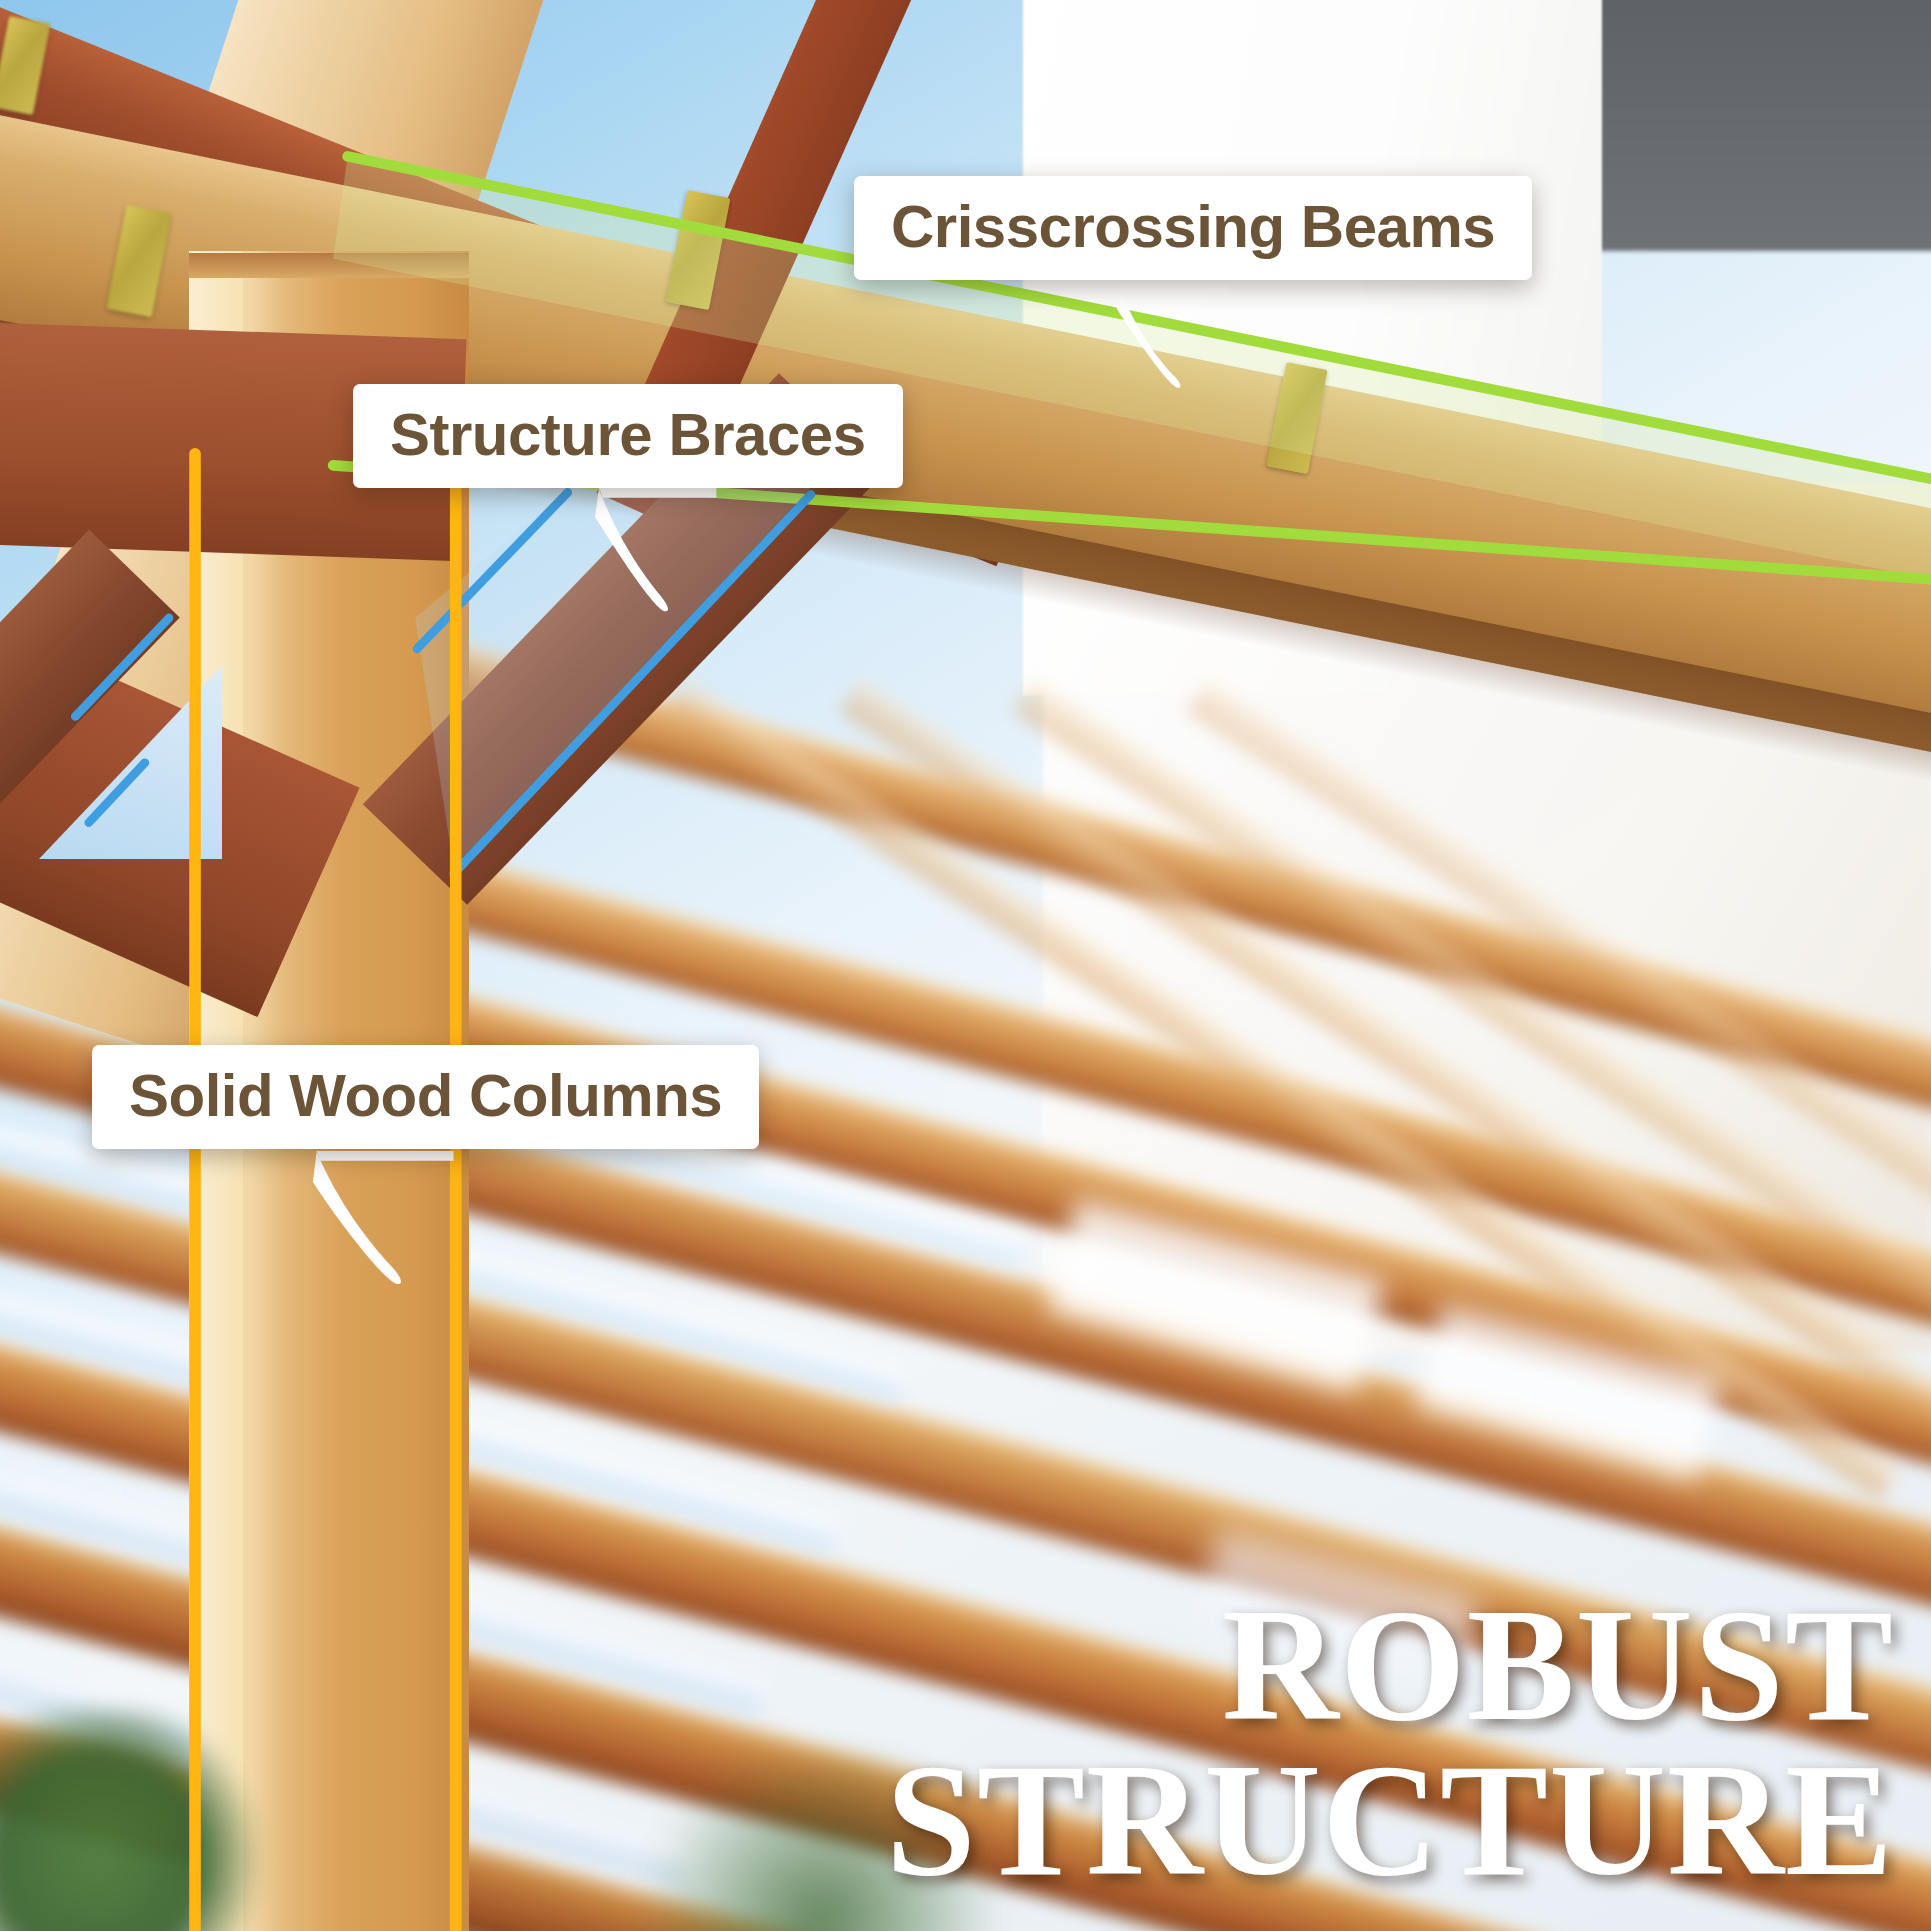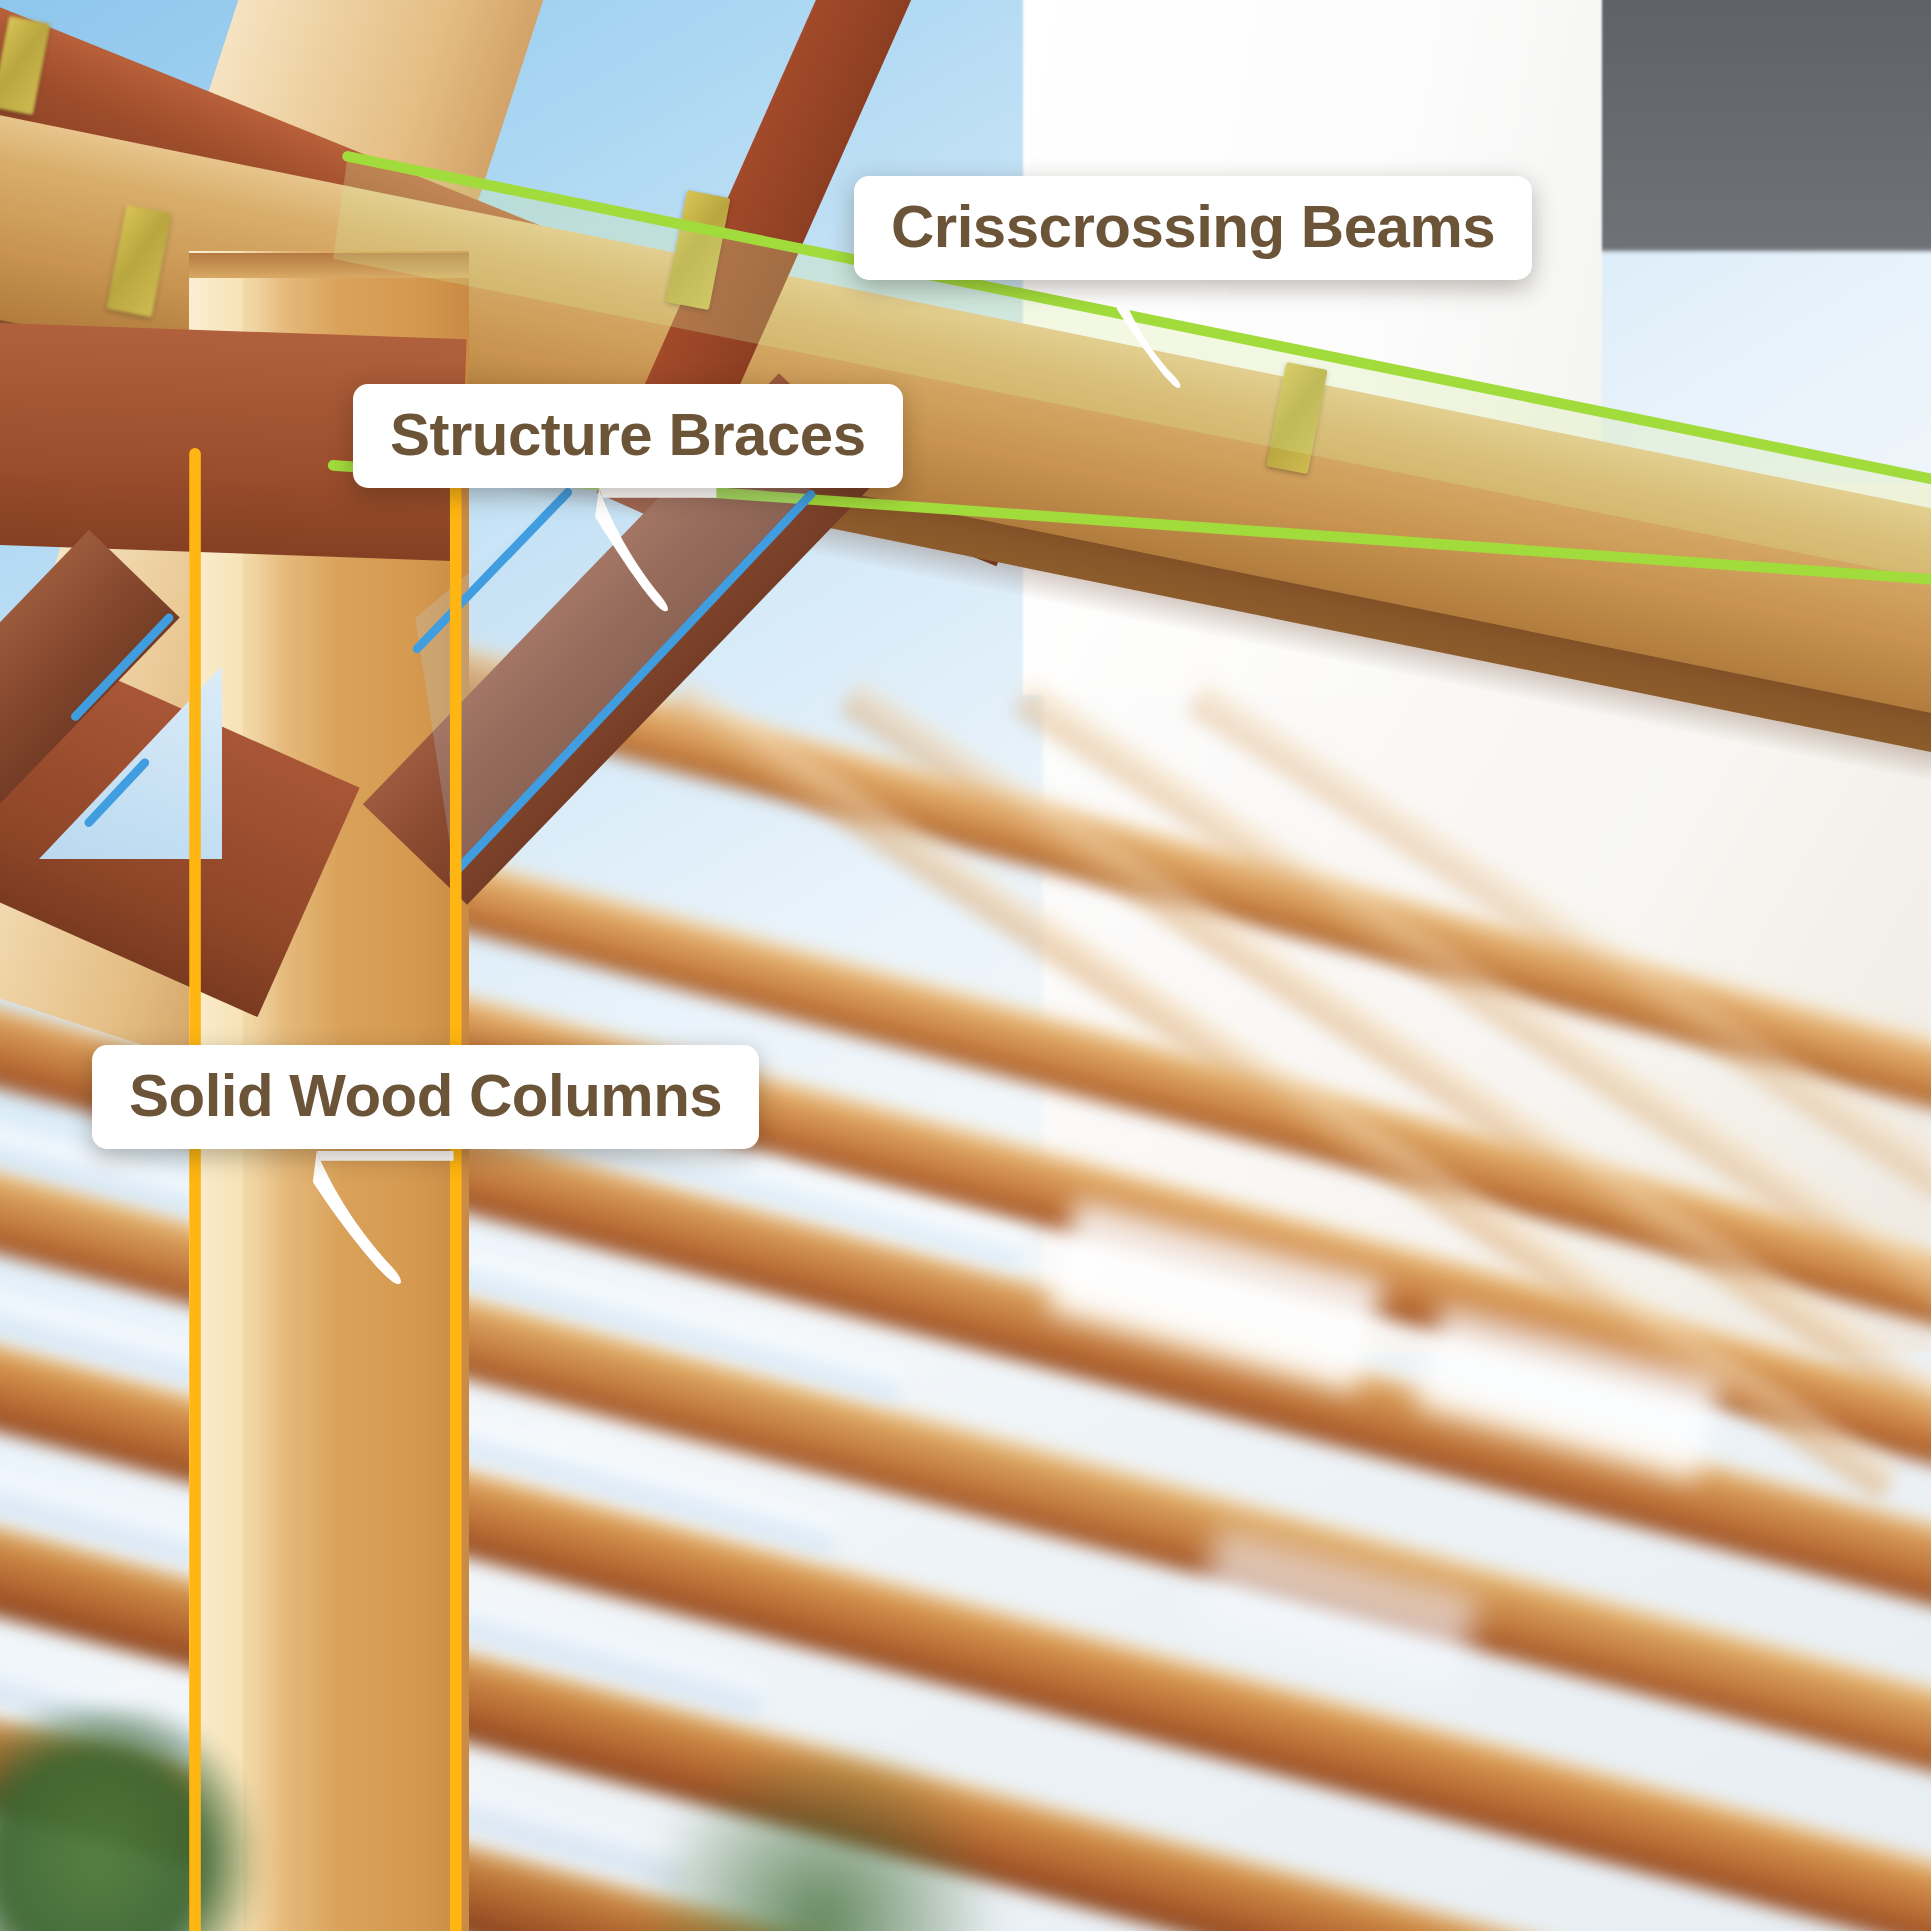--- a/index.html
+++ b/index.html
@@ -60,21 +60,21 @@
   .bracket.blur { filter:blur(1.4px); }
 
   
   .hl { position:absolute; transform-origin:left center; }
 
   
   .callout { position:absolute; }
   .bubble {
     position:relative;
     background:#ffffff;
-    border-radius:15px;
+    border-radius:7px;
     padding:21px 37px 23px 37px;
     box-shadow:0 7.7px 25px rgba(40,25,10,.30);
     display:inline-block;
     white-space:nowrap;
   }
   .bubble-text {
     font-family:"Liberation Sans", sans-serif;
     font-weight:bold;
     font-size:60px;
     line-height:1.0;
@@ -237,15 +237,19 @@
   <div class="callout" style="left:56px; top:1045px;padding-left:36px;">
     <svg class="tail" style="left:253px; top:106px;" width="212" height="164" viewBox="0 0 220 170">
       <path d="M8,0 C8,0 30,60 86,120 C96,131 98,138 92,138 C82,138 38,84 4,32 Z" fill="#ffffff"></path>
       <path d="M8,0 L150,0 L150,10 L12,10 Z" fill="#ffffff"></path>
     </svg>
     <div class="bubble">
       <span class="bubble-text">Solid Wood Columns</span>
     </div>
   </div>
 
+  <div class="headline">
+    <span class="ln">Robust</span>
+    <span class="ln">Structure</span>
+  </div>
 
 </div>
 
 
 </body></html>

